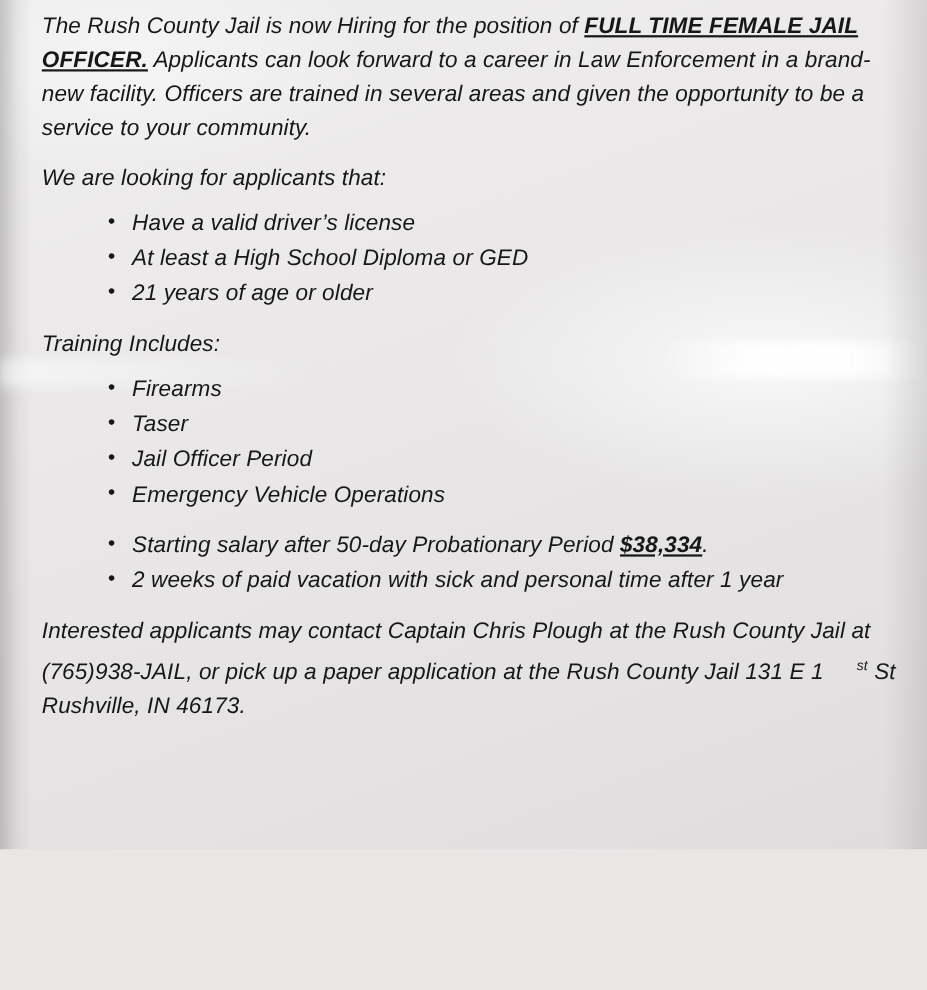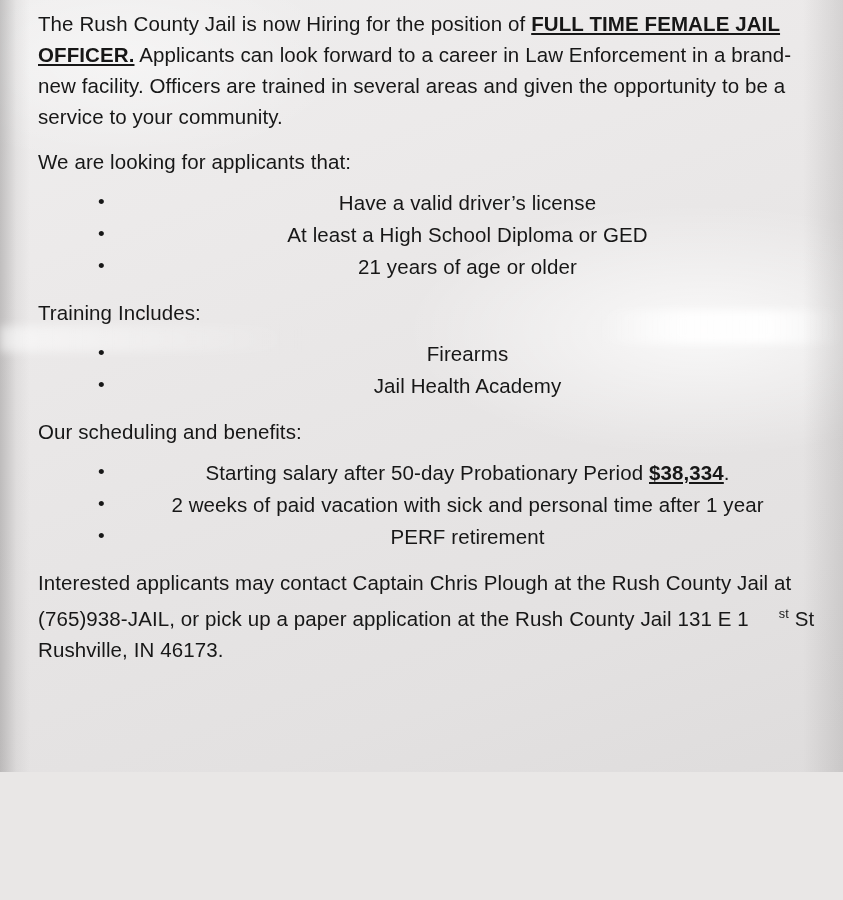--- a/index.html
+++ b/index.html
@@ -16,20 +16,21 @@
   .page {
     position: relative;
     width: 843px;
     height: 772px;
     background:
       radial-gradient(ellipse 420px 180px at 700px 330px, rgba(255,255,255,0.75) 0%, rgba(255,255,255,0.0) 70%),
       radial-gradient(ellipse 300px 140px at 120px 60px, rgba(255,255,255,0.45) 0%, rgba(255,255,255,0.0) 75%),
       linear-gradient(160deg, #efeeee 0%, #eceaea 25%, #e7e5e5 55%, #e3e1e1 80%, #dedcdc 100%);
     color: #171717;
     box-sizing: border-box;
+    font-style: italic;
   }
   .page::before {
     
     content: "";
     position: absolute;
     left: 0; top: 0; bottom: 0;
     width: 30px;
     background: linear-gradient(90deg, rgba(120,118,118,0.38) 0%, rgba(150,148,148,0.12) 55%, rgba(255,255,255,0) 100%);
     pointer-events: none;
   }
@@ -53,21 +54,20 @@
     margin: 0 0 14px 0;
     letter-spacing: 0.1px;
   }
   p.tight {
     margin-bottom: 10px;
   }
   ul.bullets {
     list-style: none;
     margin: 0 0 14px 0;
     padding: 0 0 0 60px;
-    text-align: center;
   }
   ul.bullets li {
     position: relative;
     font-size: 20.5px;
     line-height: 32px;
     margin: 0;
     padding-left: 22px;
     letter-spacing: 0.1px;
   }
   ul.bullets li::before {
@@ -117,27 +117,27 @@
     <ul class="bullets">
       <li>Have a valid driver’s license</li>
       <li>At least a High School Diploma or GED</li>
       <li>21 years of age or older</li>
     </ul>
 
     <p class="para tight">Training Includes:</p>
 
     <ul class="bullets">
       <li>Firearms</li>
-      <li>Jail Health Academy</li>
+      <li>Taser</li>
+      <li>Jail Officer Period</li>
+      <li>Emergency Vehicle Operations</li>
     </ul>
 
-    <p class="para tight">Our scheduling and benefits:</p>
 
     <ul class="bullets">
       <li><span>Starting salary after 50-day Probationary Period </span><span class="ubold">$38,334</span><span>.</span></li>
       <li><span>2 weeks of paid vacation with sick and personal time after 1 year</span></li>
-      <li><span>PERF retirement</span></li>
     </ul>
 
     <p class="para"><span>Interested applicants may contact Captain Chris Plough at the Rush County Jail at (765)938-JAIL, or pick up a paper application at the Rush County Jail 131 E 1</span><sup>st</sup><span> St Rushville, IN 46173.</span></p>
 
   </div>
 </div>
 
 </body></html>

